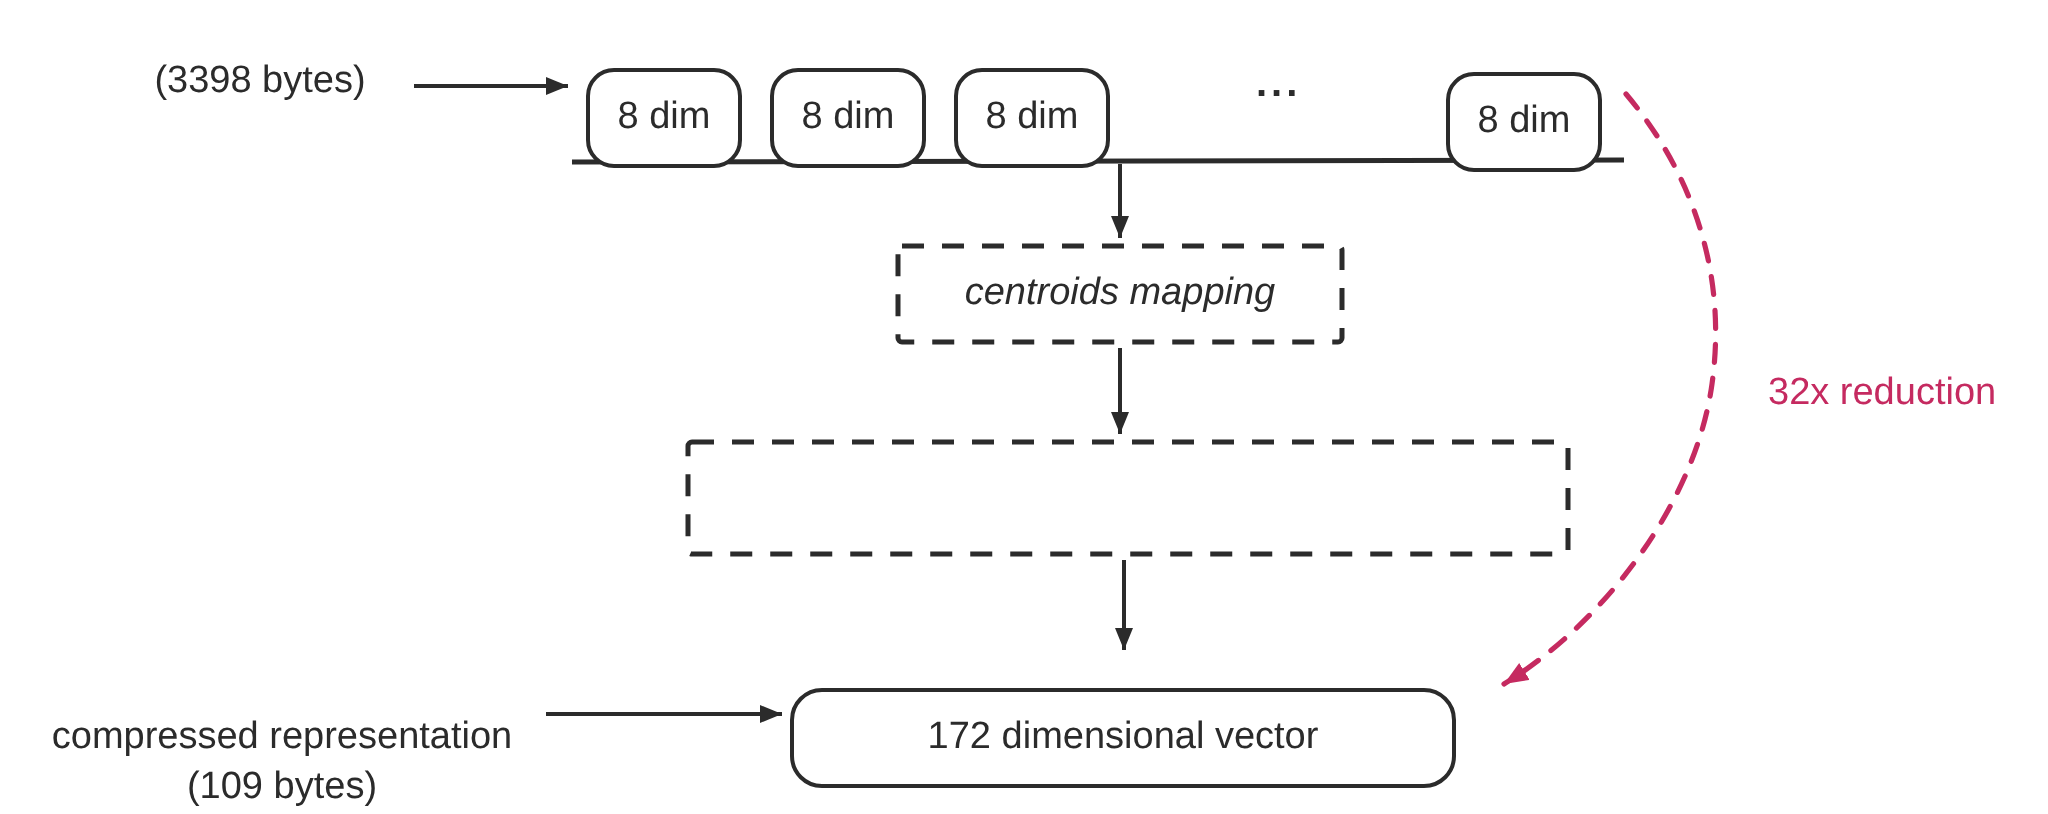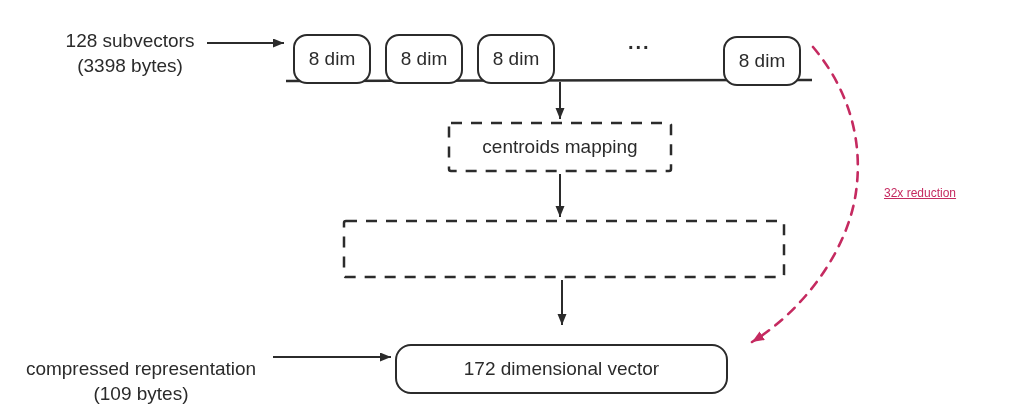--- a/index.html
+++ b/index.html
@@ -61,33 +61,33 @@
     letter-spacing: 2px;
     color: var(--stroke);
   }
   .step-label {
     position: absolute;
     display: flex;
     align-items: center;
     justify-content: center;
     font-size: 19px;
     color: var(--stroke);
+    font-style: italic;
   }
   .output-box {
     width: 333px;
     height: 50px;
     border: 2.5px solid var(--stroke);
     border-radius: 16px;
   }
   .reduction-label {
     position: absolute;
-    font-size: 12px;
+    font-size: 19px;
     color: var(--accent);
     white-space: nowrap;
-    text-decoration: underline;
   }
 </style>
 </head>
 <body>
 
 <div class="canvas">
 
   <svg class="overlay" viewBox="0 0 1024 407" xmlns="http://www.w3.org/2000/svg">
     <defs>
       <marker id="arrow-dark" markerUnits="userSpaceOnUse" markerWidth="14" markerHeight="12" refX="11" refY="4.5" orient="auto">
@@ -111,21 +111,20 @@
     <rect class="stroke-dark" x="344" y="221" width="440" height="56" rx="2" stroke-width="2.5" stroke-dasharray="11 9"></rect>
 
     <line class="stroke-dark" x1="562" y1="280" x2="562" y2="325" stroke-width="2" marker-end="url(#arrow-dark)"></line>
 
     <line class="stroke-dark" x1="273" y1="357" x2="391" y2="357" stroke-width="2" marker-end="url(#arrow-dark)"></line>
 
     <path class="stroke-accent" d="M813,47 C845,85 864,135 856,192 C848,250 804,310 752,342" stroke-width="2.6" stroke-dasharray="9 8" stroke-linecap="round" marker-end="url(#arrow-accent)"></path>
   </svg>
 
   <div class="label-block" style="left:30px; top:28px; width:200px;">
-    <div>128 subvectors</div>
     <div>(3398 bytes)</div>
   </div>
 
   <div class="node subvector-box" style="left:293px; top:18px;">
     <span>8 dim</span>
   </div>
   <div class="node subvector-box" style="left:385px; top:18px;">
     <span>8 dim</span>
   </div>
   <div class="node subvector-box" style="left:477px; top:18px;">

